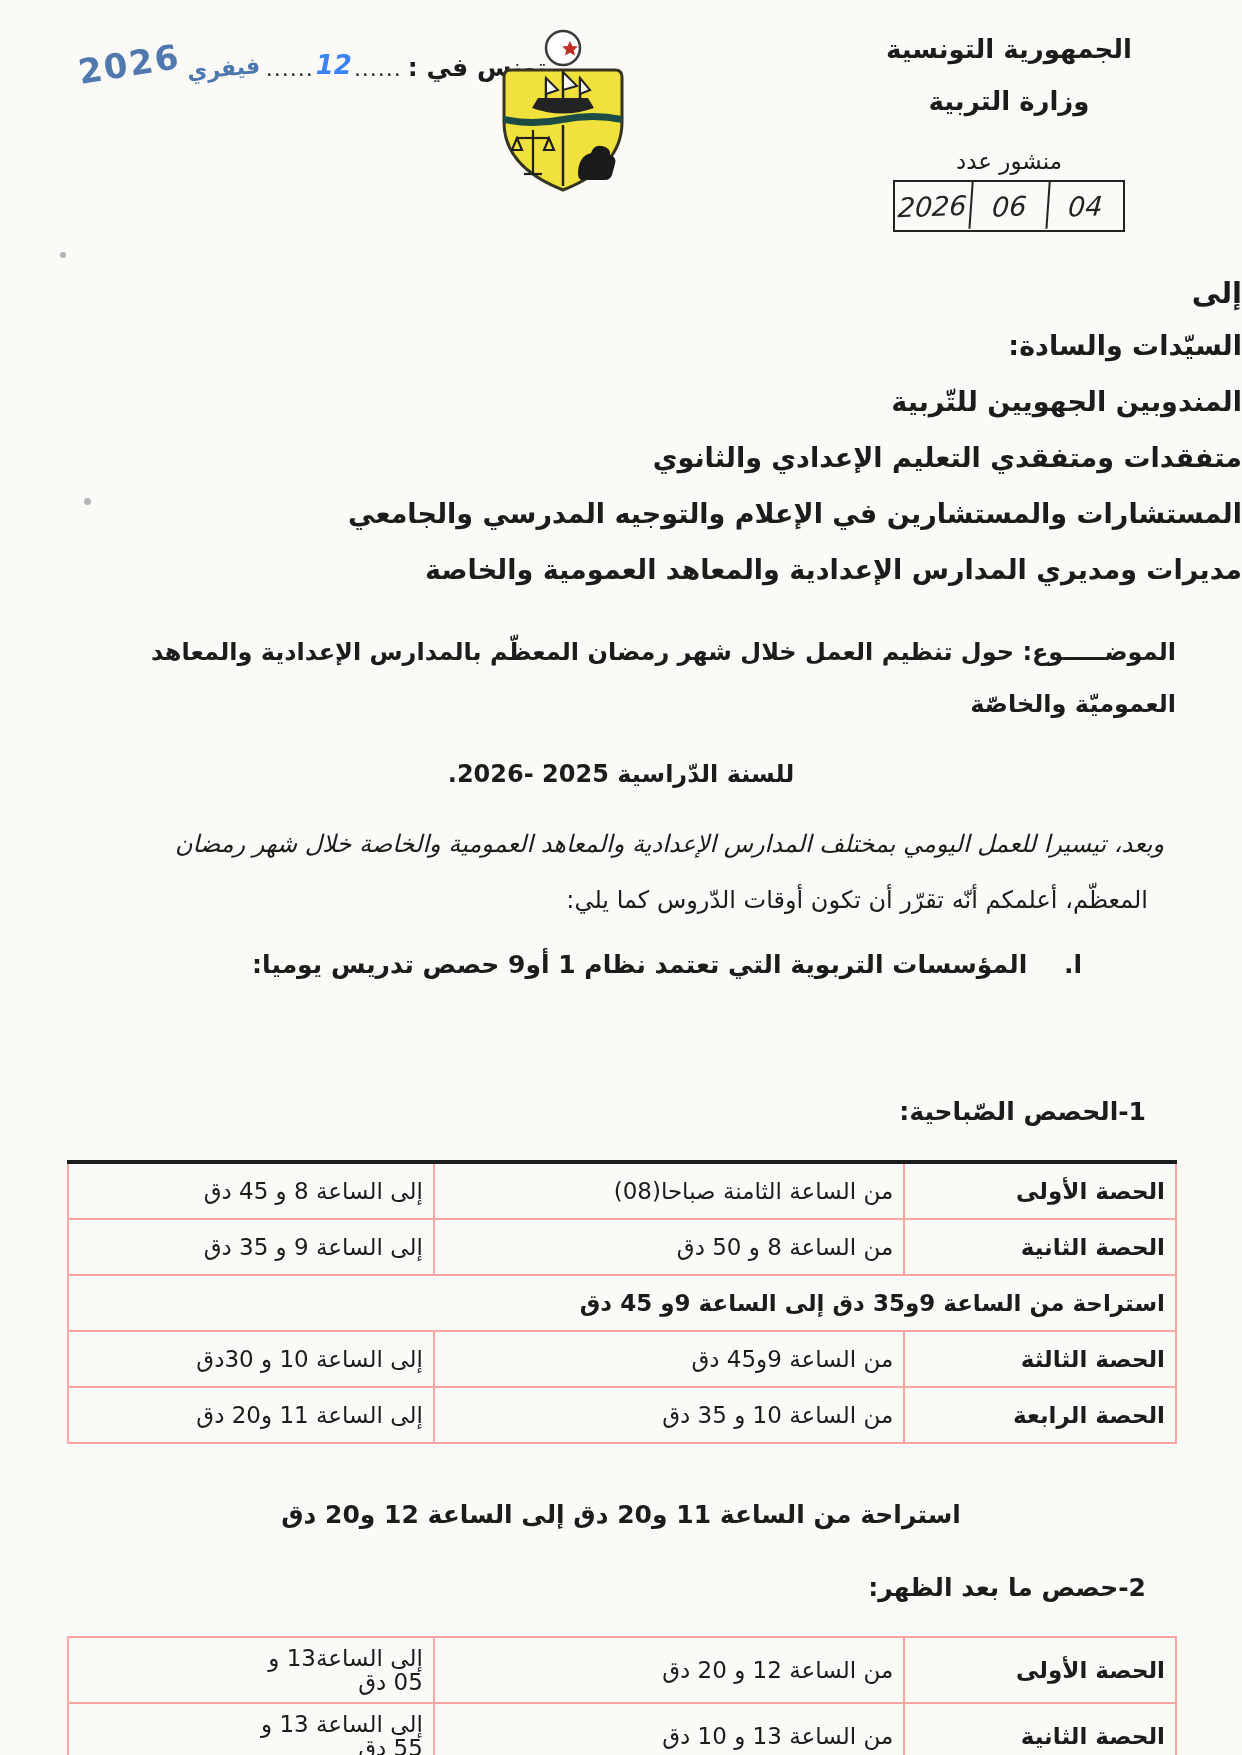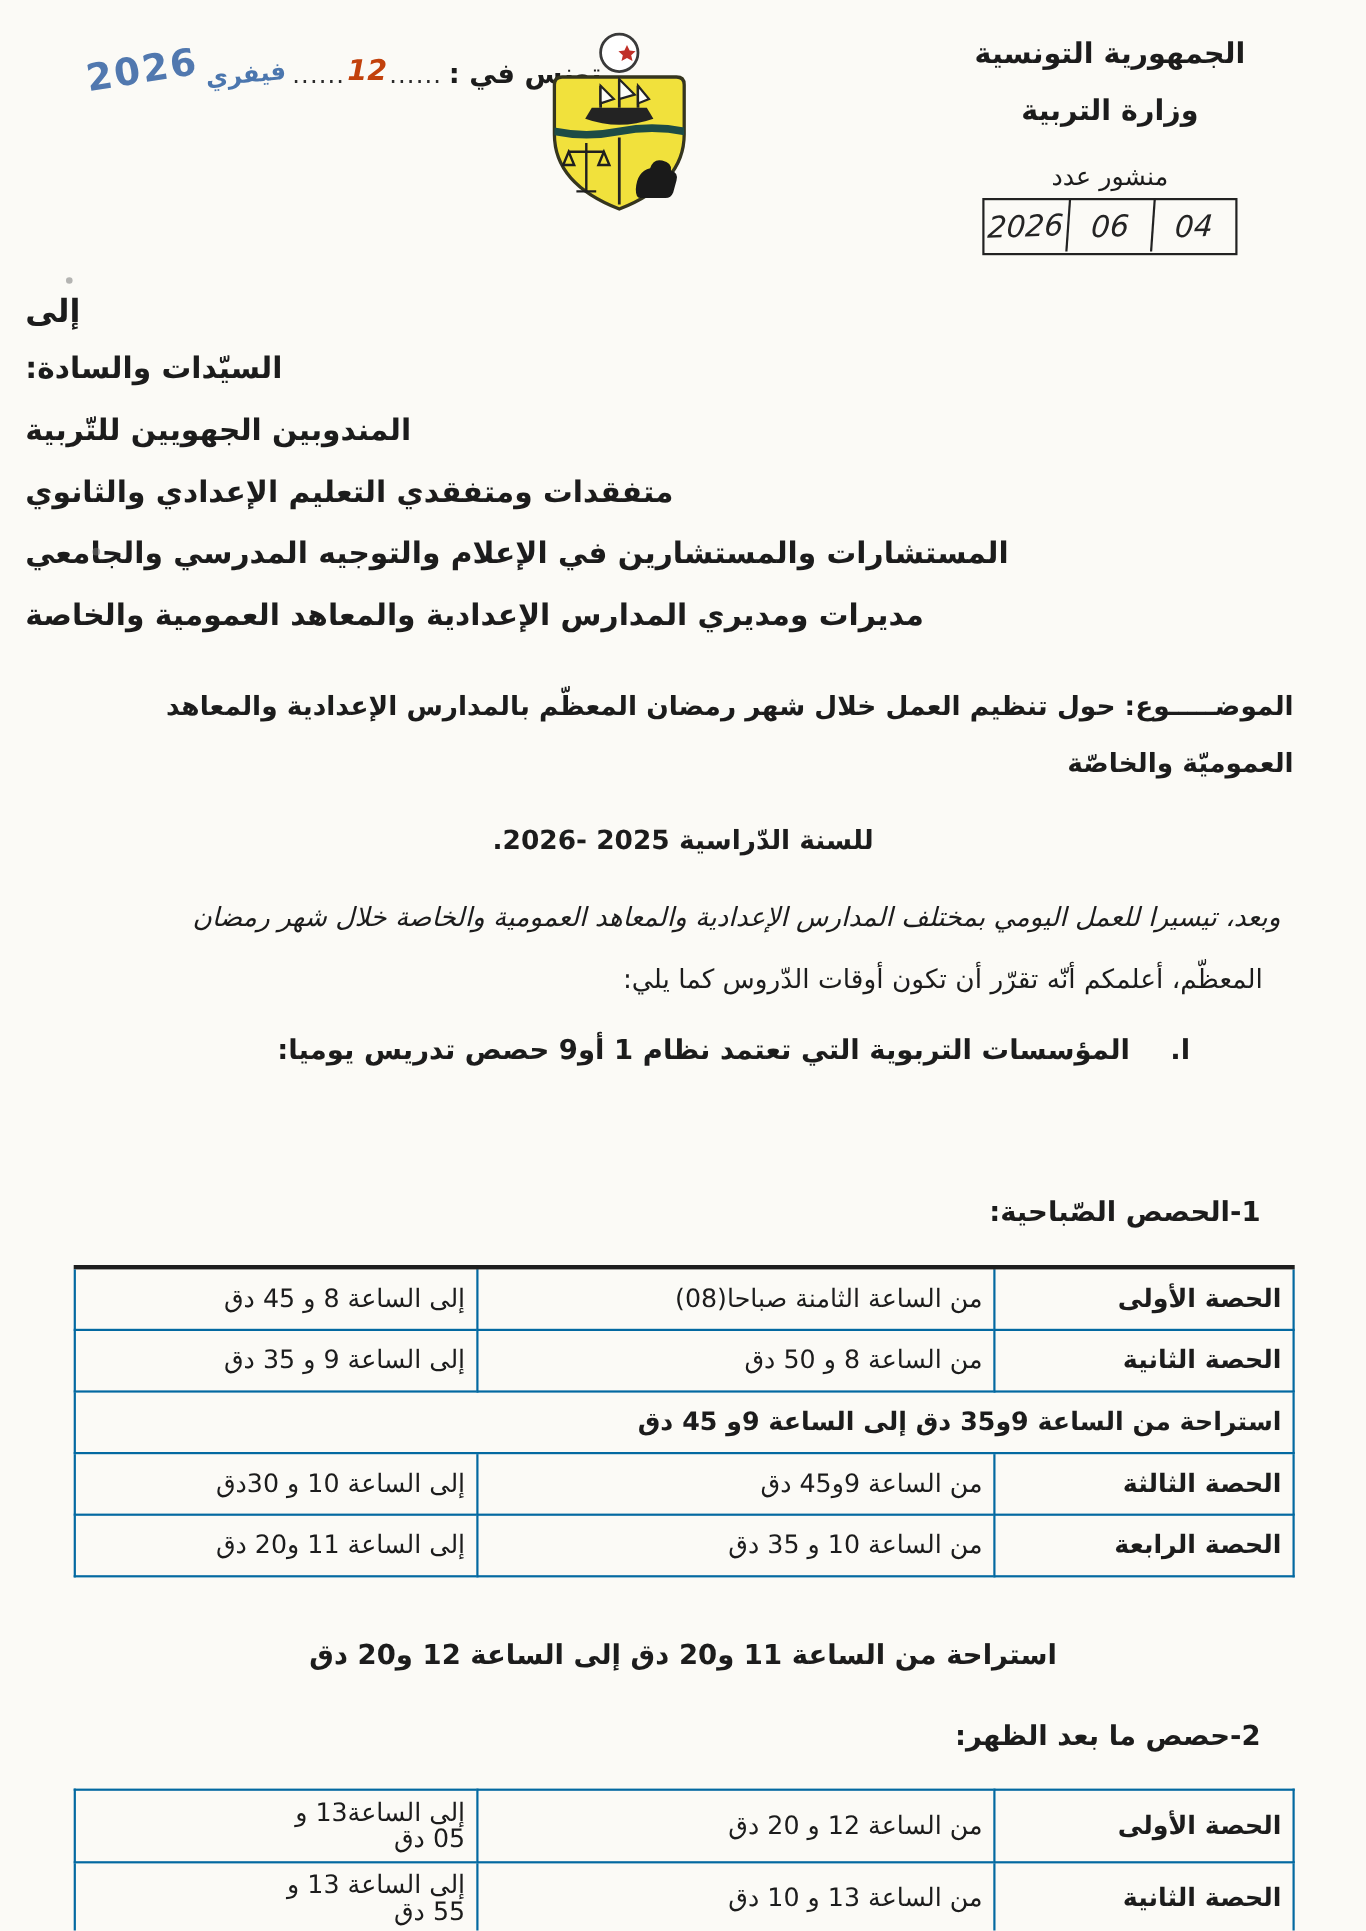--- a/index.html
+++ b/index.html
@@ -31,28 +31,28 @@
   }
   .num-box .cell:last-child{border-right:none;}
 
   .date-line{
     position:absolute;top:44px;left:78px;
     display:flex;align-items:baseline;gap:6px;direction:rtl;
     white-space:nowrap;
   }
   .date-line .printed{font-size:25px;font-weight:700;}
   .date-line .dots{font-size:22px;letter-spacing:1px;color:#2a2a2a;}
-  .hw-day{color:#c2410c;font-size:26px;font-style:italic;font-weight:700;position:relative;top:-2px;margin:0 -4px;}
+  .hw-day{color:#3b82f6;font-size:26px;font-style:italic;font-weight:700;position:relative;top:-2px;margin:0 -4px;}
   .stamp-month{color:#4b76ae;font-size:22px;font-weight:700;transform:rotate(-5deg);display:inline-block;}
   .stamp-year{color:#3f6ba8;font-size:34px;font-weight:700;letter-spacing:2px;transform:rotate(-9deg);display:inline-block;opacity:.9;}
 
   .emblem{position:absolute;top:24px;left:488px;}
 
   
-  .address{ text-align:left; margin-top:0;padding-left:23px; }
+  .address{ text-align:right; margin-top:10px;padding-left:23px; }
   .address .to{font-size:29px;font-weight:700;line-height:50px;}
   .address .line{font-size:27px;font-weight:700;line-height:56px;}
 
   
   .subject{margin:28px 66px 0 66px;font-size:24px;font-weight:700;line-height:52px;text-align:right;}
   .subject .l2{text-align:center;margin-top:18px;font-weight:700;}
 
   
   .bodytext{margin:24px 66px 0 66px;font-size:24px;line-height:40px;}
   .bodytext .l1{text-align:right;padding-right:12px;font-style:italic;}
@@ -65,21 +65,21 @@
   .sub-heading.second{margin-top:44px;}
 
   
   table.sched{
     width:1110px;margin:34px 65px 0 67px;
     border-collapse:collapse;table-layout:fixed;
     font-size:23px;
   }
   table.sched.first{border-top:4px solid #1e1e1e;}
   table.sched td{
-    border:2px solid #0369a1;
+    border:2px solid #fca5a5;
     padding:6px 10px;
     vertical-align:middle;
     text-align:right;
   }
   td.c-name{width:24%;font-weight:700;}
   td.c-from{width:43%;}
   td.c-to{width:33%;}
   td.c-break{font-weight:700;padding-right:55px;height:52px;}
   .wrap2{white-space:pre-line;line-height:24px;}
   table.t1 td{height:42px;}

